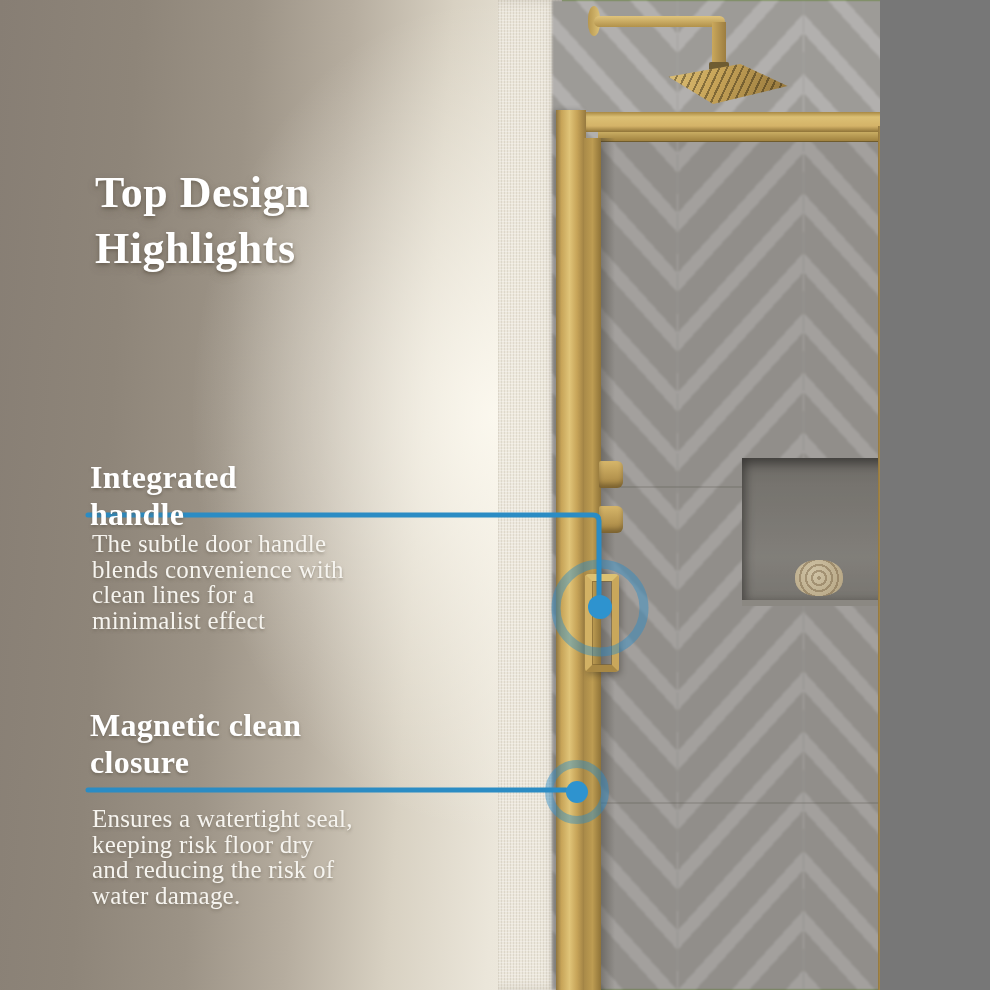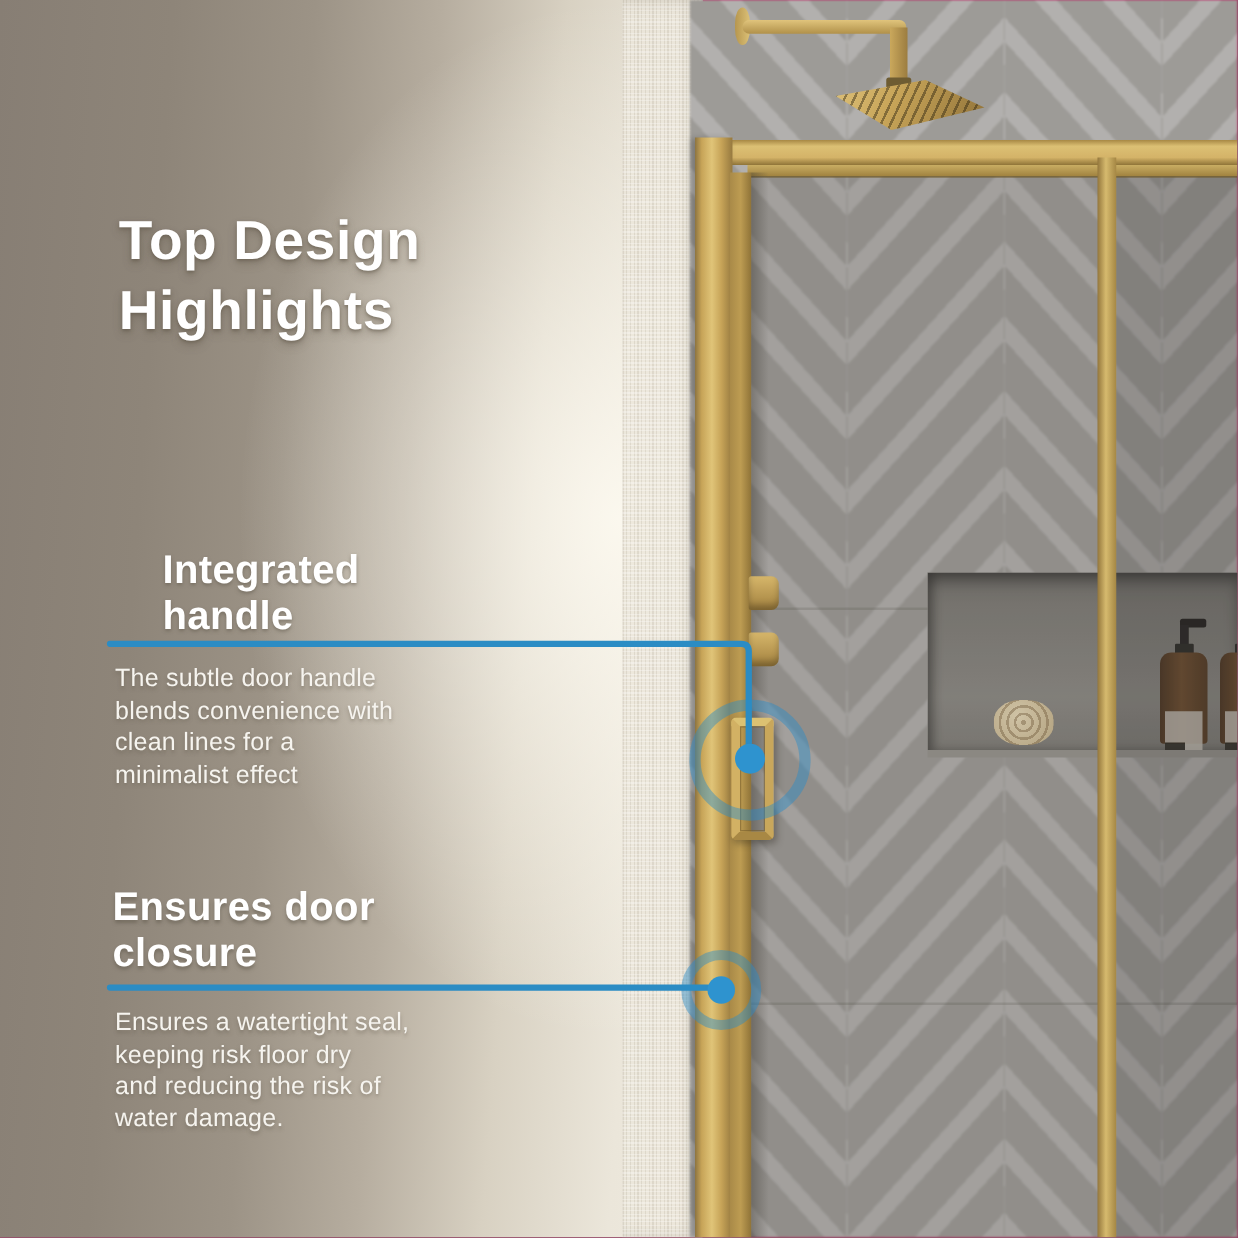--- a/index.html
+++ b/index.html
@@ -1,19 +1,19 @@
 <!DOCTYPE html>
 <html><head>
 <meta charset="utf-8">
 <style>
   html,body{margin:0;padding:0;background:#777;}
   .canvas{
-    position:relative; width:990px; height:990px; overflow:hidden;
-    font-family:Liberation Sans, sans-serif;
-    background:#be185d;
+    position:relative; width:880px; height:990px; overflow:hidden;
+    font-family:Liberation Serif, serif;
+    background:#4d7c0f;
   }
   
   .wall-left{
     position:absolute; left:0; top:0; width:562px; height:990px;
     background:
       radial-gradient(90% 70% at 88% 42%, rgba(255,252,243,0.85) 0%, rgba(255,252,243,0) 60%),
       linear-gradient(94deg,#877e74 0%, #8e8579 22%, #9c9386 40%, #b6ad9f 56%, #d8d1c2 72%, #ebe6da 88%, #f0ebe0 100%);
   }
   .wall-strip{
     position:absolute; left:498px; top:0; width:64px; height:990px;
@@ -108,24 +108,24 @@
     font-size:44px; font-weight:800; line-height:56px; letter-spacing:0.5px;
     color:#ffffff; white-space:pre-line;
     text-shadow:0 2px 3px rgba(90,80,65,0.55), 0 4px 8px rgba(90,80,65,0.3);
   }
   .feat-h{
     position:absolute; left:90px; margin:0;
     font-size:32px; font-weight:800; line-height:37px; letter-spacing:0.3px;
     color:#ffffff; white-space:pre-line;
     text-shadow:0 2px 3px rgba(95,88,75,0.55);
   }
-  .feat-h.h1{top:437px;margin-left:40px;} .feat-h.h2{top:707px;}
+  .feat-h.h1{top:459px;} .feat-h.h2{top:707px;}
   .feat-p{
     position:absolute; left:92px; margin:0; width:330px;
-    font-size:20px; font-weight:400; line-height:25.5px; letter-spacing:0.2px;
+    font-size:25px; font-weight:400; line-height:25.5px; letter-spacing:0.2px;
     color:#f6f4ef; white-space:pre-line;
     text-shadow:0 2px 3px rgba(105,97,83,0.5);
   }
   .feat-p.p1{top:531px;} .feat-p.p2{top:806px;}
 </style>
 </head>
 <body>
 
 <div class="canvas">
 
@@ -195,20 +195,20 @@
   <h1 class="page-title">Top Design
 Highlights</h1>
 
   <h2 class="feat-h h1">Integrated
 handle</h2>
   <p class="feat-p p1">The subtle door handle
 blends convenience with
 clean lines for a
 minimalist effect</p>
 
-  <h2 class="feat-h h2">Ensures door
+  <h2 class="feat-h h2">Magnetic clean
 closure</h2>
   <p class="feat-p p2">Ensures a watertight seal,
 keeping risk floor dry
 and reducing the risk of
 water damage.</p>
 
 </div>
 
 </body></html>

